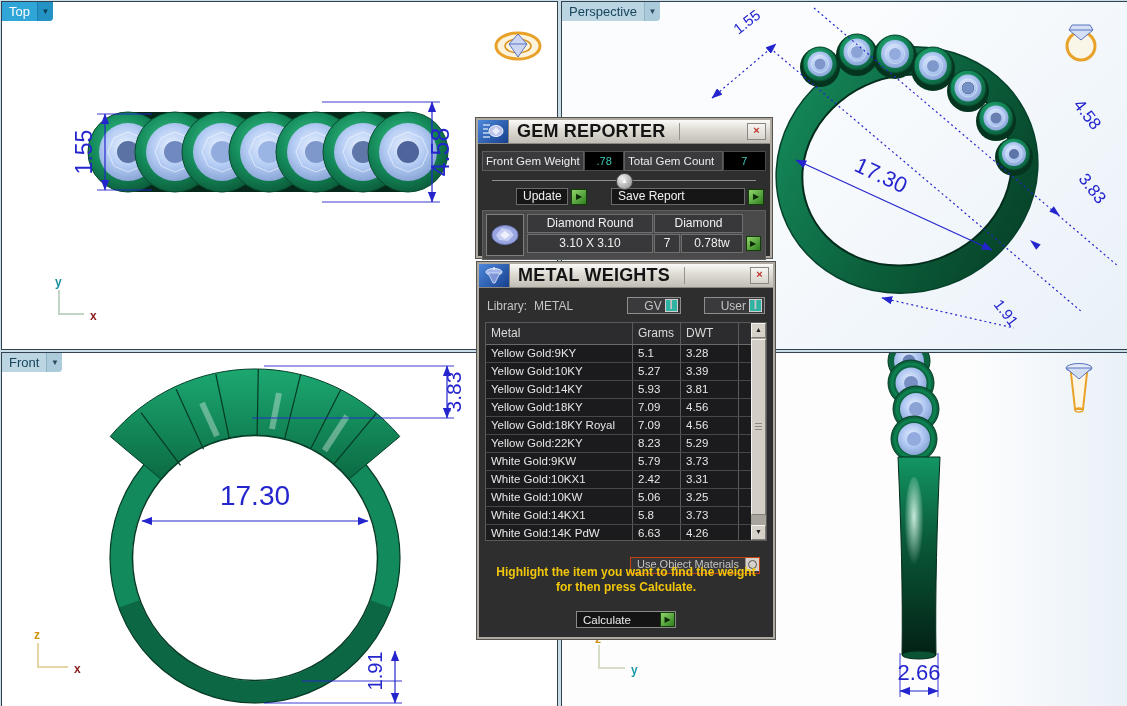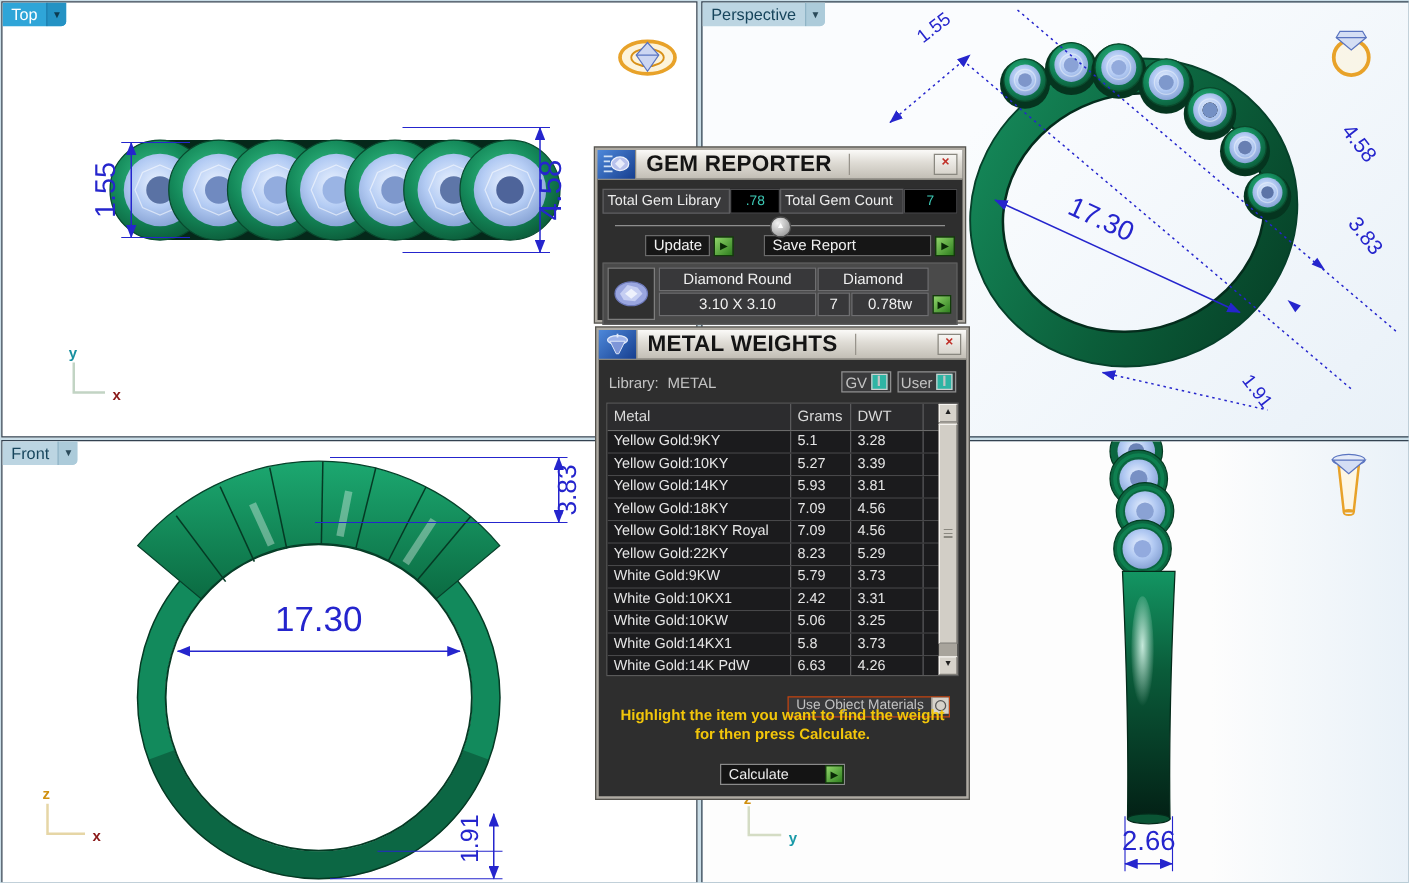--- a/index.html
+++ b/index.html
@@ -38,21 +38,21 @@
   .gr-btnrow{display:flex;align-items:center;margin:1px 0 0 34px;}
   .gr-gemrow{display:flex;margin-top:5px;background:#4a4a4a;border:1px solid #5e5e5e;padding:3px;}
   .gem-thumb{width:36px;height:40px;background:#303030;border:1px solid #7e7e7e;display:flex;align-items:center;justify-content:center;flex:none;}
   .gem-grid{flex:1;margin-left:3px;display:grid;grid-template-columns:1fr 26px 62px 18px;grid-auto-rows:19px;gap:1px;}
   .gcell{background:#38383a;border:1px solid #6e6e70;color:#f0f0f0;font-size:12px;line-height:17px;text-align:center;white-space:nowrap;overflow:hidden;}
   .gcell-empty{background:transparent;border:none;}
   .gcell-arrow{display:flex;align-items:center;justify-content:center;background:transparent;border:none;}
   
   .mw-lib{display:flex;align-items:center;margin:9px 8px 0;}
   .mw-lib span{color:#c4c4c4;font-size:12px;}
-  .mini-btn{display:flex;align-items:center;background:#3a3a3c;border:1px solid #8e8e8e;height:15px;padding:0 2px 0 2px;margin-left:5px;color:#e0e0e0;font-size:10px;cursor:default;}
+  .mini-btn{display:flex;align-items:center;background:#3a3a3c;border:1px solid #8e8e8e;height:15px;padding:0 2px 0 16px;margin-left:23px;color:#e0e0e0;font-size:10px;cursor:default;}
   .ind{width:11px;height:11px;background:#2fb4a4;border:1px solid #cfcfcf;color:#083028;font-weight:bold;font-size:8px;line-height:10px;text-align:center;margin-left:3px;}
   .mw-table{position:relative;margin:8px 6px 0;background:#1e1e1e;border:1px solid #5a5a5a;height:217px;overflow:hidden;}
   .mt-inner{margin-right:15px;}
   .mt-header{display:flex;height:21px;background:#2c2c2e;border-bottom:1px solid #6a6a6a;}
   .mt-h{color:#dadada;font-size:12px;line-height:20px;padding-left:5px;border-right:1px solid #5a5a5c;box-sizing:border-box;}
   .mt-row{display:flex;height:17px;border-bottom:1px solid #48484a;background:#1b1b1d;cursor:default;}
   .mt-c{color:#e6e6e6;font-size:11.5px;line-height:16px;padding-left:5px;border-right:1px solid #5a5a5c;box-sizing:border-box;white-space:nowrap;overflow:hidden;}
   .c-metal{flex:1;} .c-grams{width:48px;flex:none;} .c-dwt{width:58px;flex:none;} .c-fill{width:12px;flex:none;border-right:none;}
   .sb{position:absolute;top:0;right:0;bottom:0;width:15px;background:#a8a49c;}
   .sb-btn{position:absolute;left:0;width:15px;height:15px;box-sizing:border-box;background:#d6d2ca;border:1px solid;border-color:#f6f4f0 #807e78 #807e78 #f6f4f0;color:#202020;font-size:7px;line-height:12px;text-align:center;cursor:default;}
@@ -413,21 +413,21 @@
           <polygon points="10,8 14,4 18,8 14,12" fill="#e8ecfa"></polygon>
         </svg>
       </div>
       <span class="tb-title">GEM REPORTER</span>
       <span class="tb-sep"></span>
       <span class="tb-fill"></span>
       <span class="tb-close">×</span>
     </div>
     <div class="gr-body">
       <div class="gr-row1">
-        <span class="lbl" style="width:98px;">Total Gem Library</span>
+        <span class="lbl" style="width:98px;">Front Gem Weight</span>
         <span class="val" style="width:39px;">.78</span>
         <span class="lbl" style="width:94px;">Total Gem Count</span>
         <span class="val" style="width:43px;">7</span>
       </div>
       <div class="gr-sep">
         <span class="collapse">▲</span>
       </div>
       <div class="gr-btnrow">
         <span class="btn-dark" style="width:52px;text-align:center;">Update</span>
         <span class="arrow-btn" style="margin-left:3px;">▶</span>

